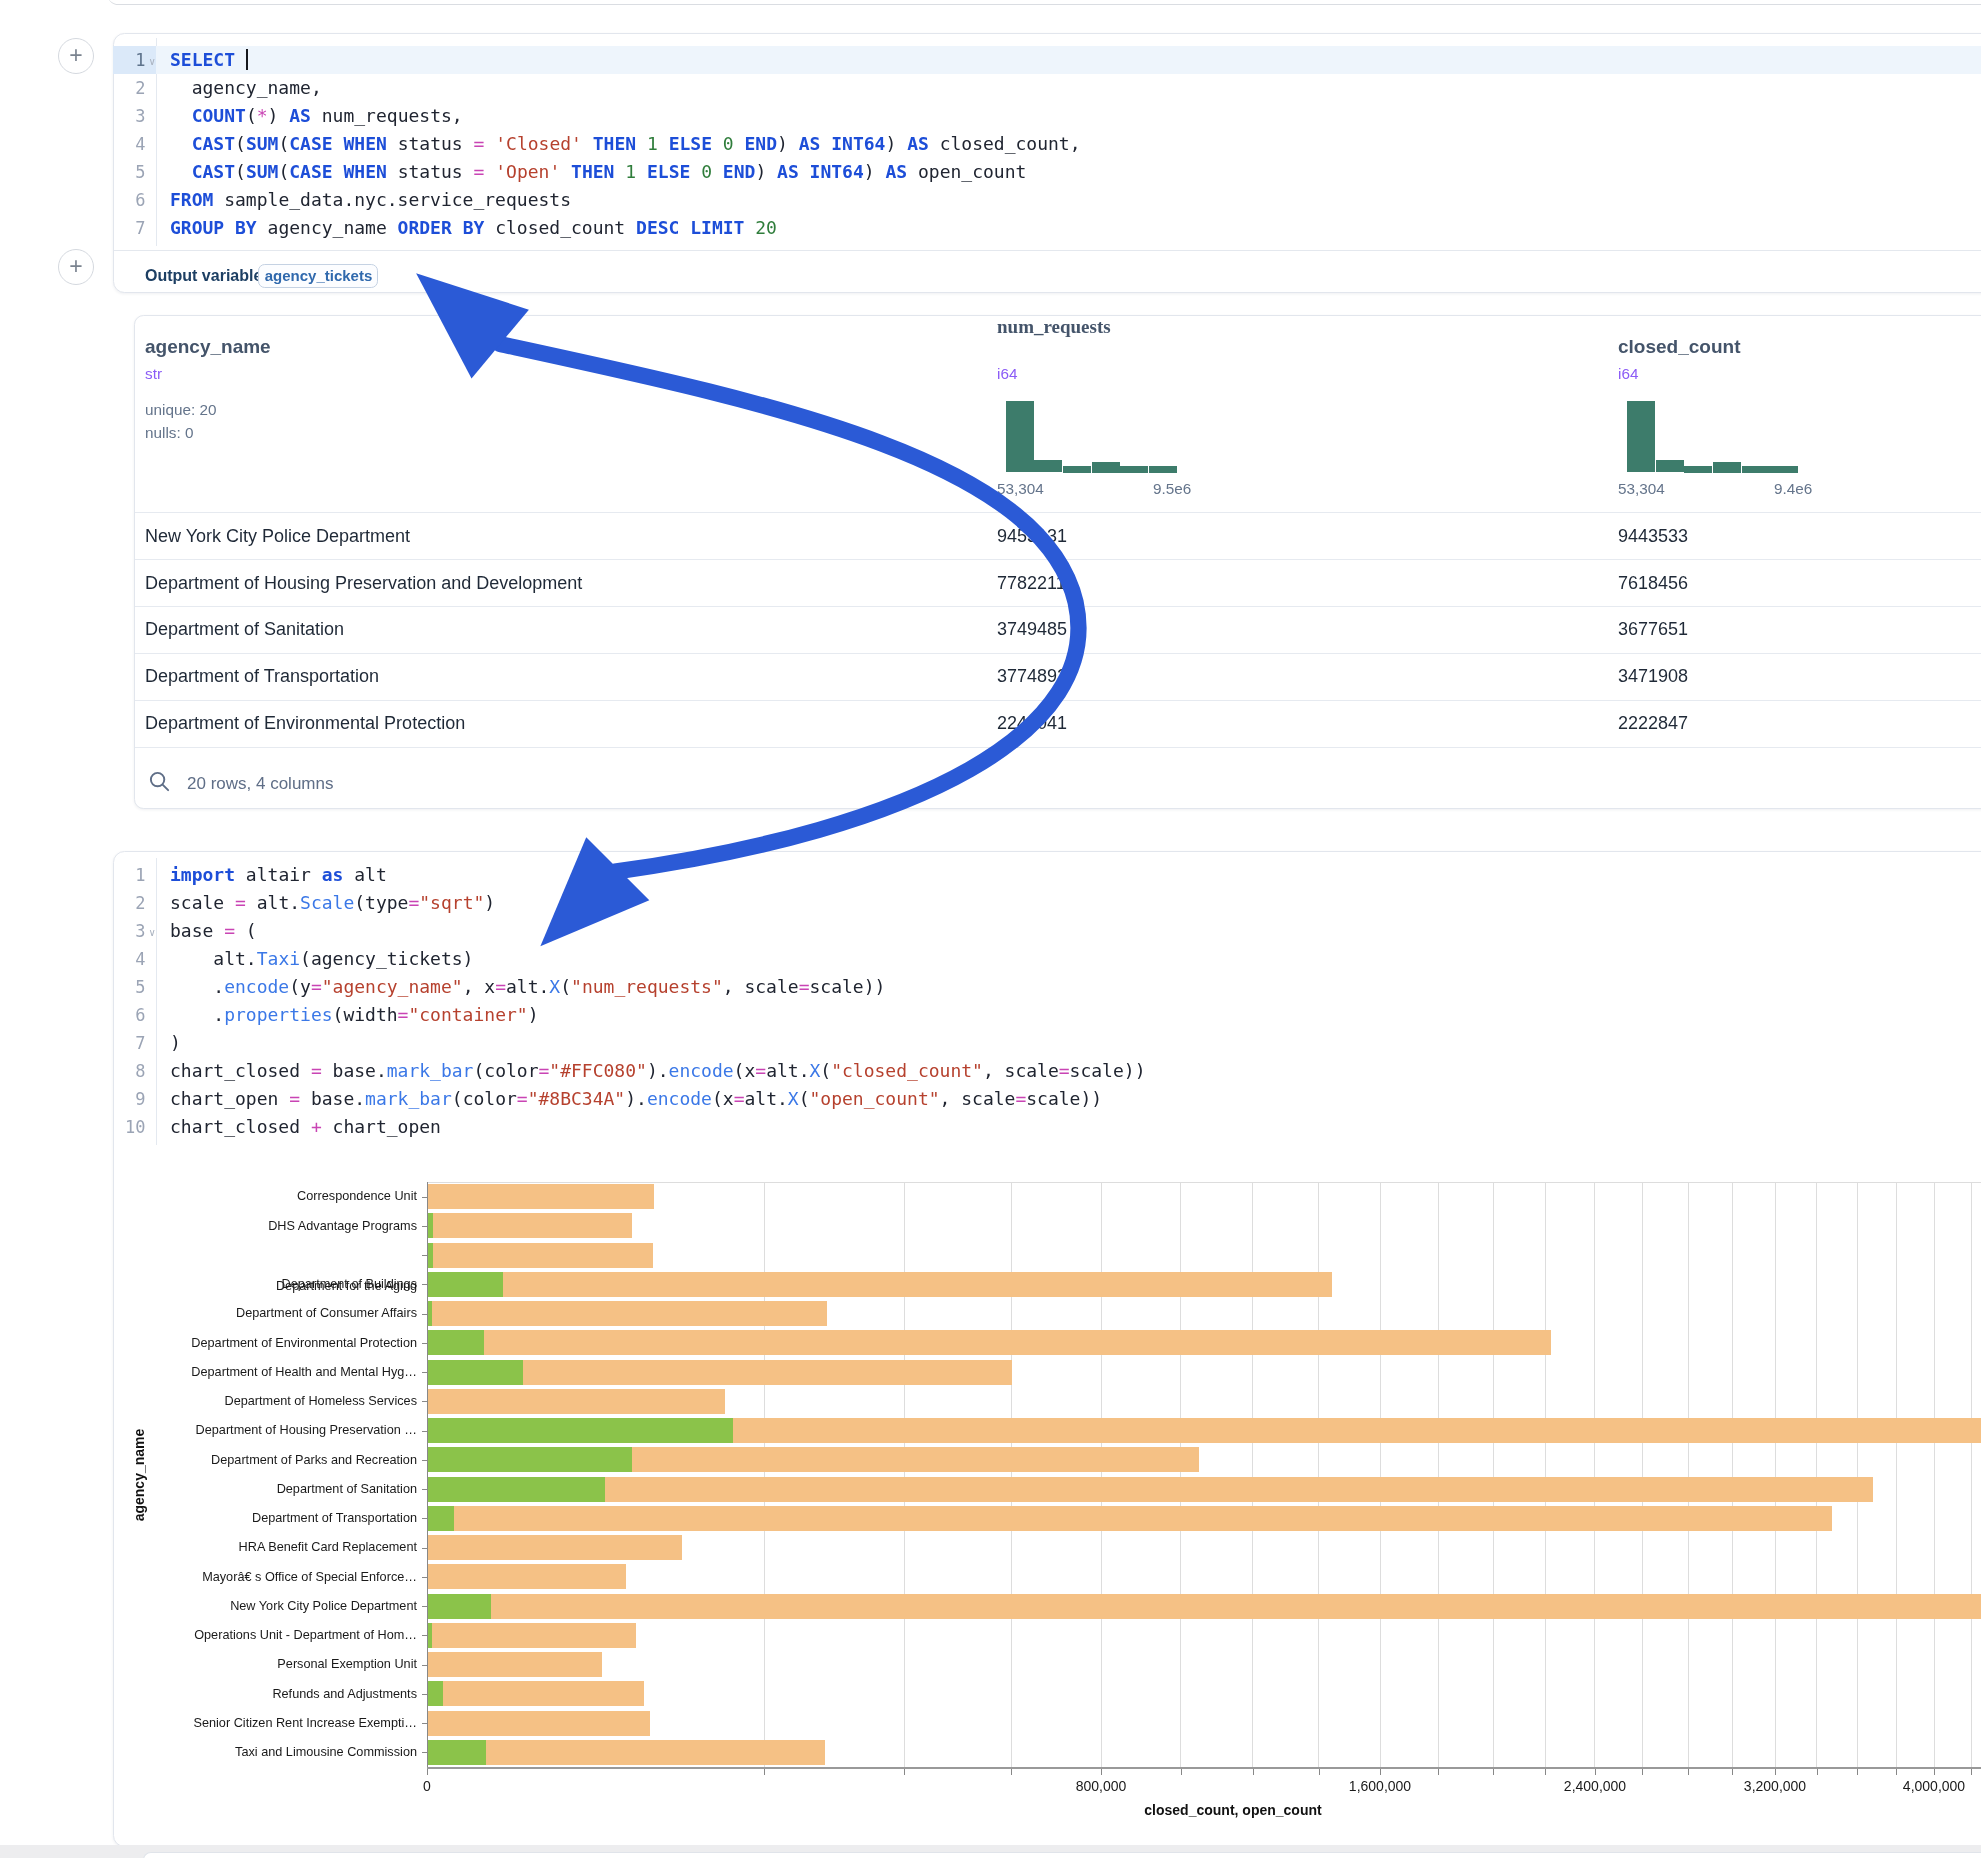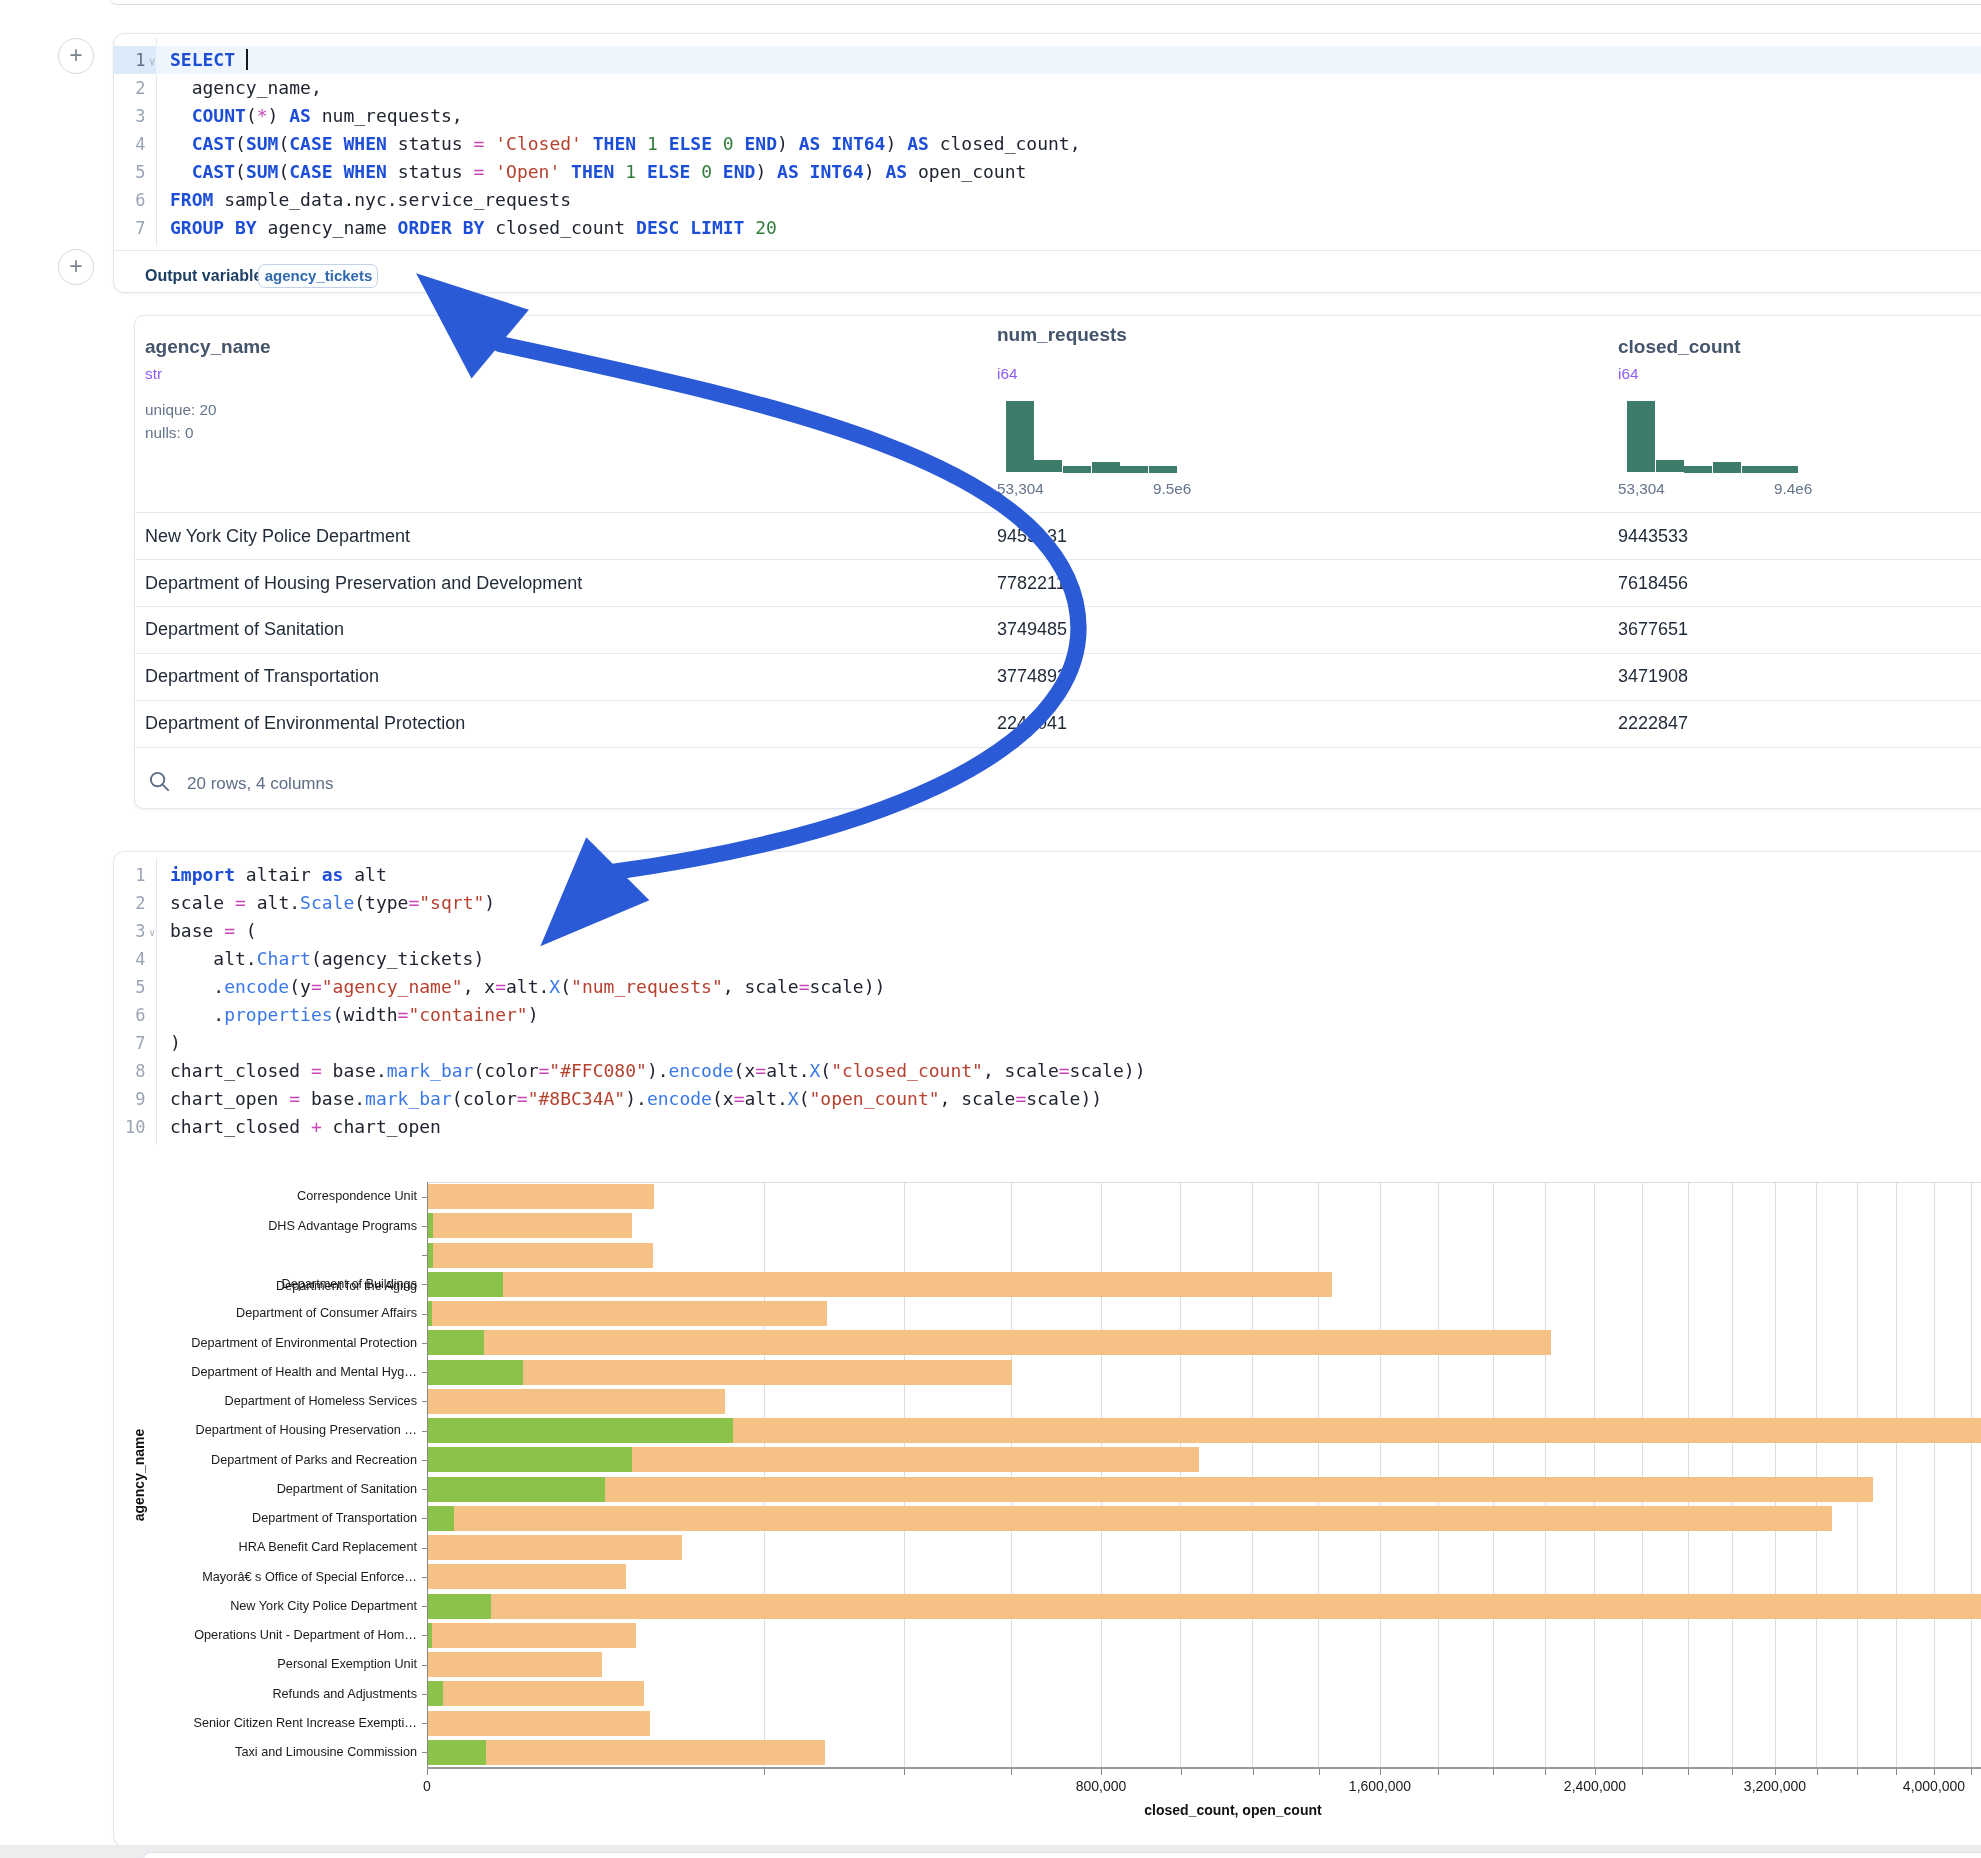--- a/index.html
+++ b/index.html
@@ -79,21 +79,21 @@
 <div class="abs" style="left:114px;right:-12.4px;top:250px;height:1px;background:#e4e8ee;"></div>
 <div class="outvar-label" style="left:145px;top:267px;">Output variable:</div>
 <div class="outvar-pill" style="left:258px;top:264px;text-align:right;">agency_tickets</div>
 
 <div class="card" style="left:134px;right:-15.3px;top:315px;height:492px;border-radius:9.6px;"></div>
 <div id="table-head">
     <div class="th-name" style="left: 145px; top: 336px;">agency_name</div>
     <div class="th-type" style="left: 145px; top: 365px;">str</div>
     <div class="th-stat" style="left: 145px; top: 401px;">unique: 20</div>
     <div class="th-stat" style="left: 145px; top: 424px;">nulls: 0</div>
-    <div class="th-name" style="left: 997px; top: 324px;">num_requests</div>
+    <div class="th-name" style="left: 997px; top: 316px; font-family: Liberation Serif, serif;">num_requests</div>
     <div class="th-type" style="left: 997px; top: 365px;">i64</div>
     <div class="hist-bar" style="left: 1006px; width: 28px; top: 401px; height: 71px; background: rgb(61, 124, 107);"></div>
     <div class="hist-bar" style="left: 1034px; width: 28px; top: 460px; height: 12.4px; background: rgb(61, 124, 107);"></div>
     <div class="hist-bar" style="left: 1063px; width: 28px; top: 466px; height: 6.7px; background: rgb(61, 124, 107);"></div>
     <div class="hist-bar" style="left: 1092px; width: 28px; top: 462px; height: 10.5px; background: rgb(61, 124, 107);"></div>
     <div class="hist-bar" style="left: 1120px; width: 28px; top: 466px; height: 6.7px; background: rgb(61, 124, 107);"></div>
     <div class="hist-bar" style="left: 1149px; width: 28px; top: 466px; height: 6.7px; background: rgb(61, 124, 107);"></div>
     <div class="hist-lbl" style="left: 997px; top: 480px;">53,304</div>
     <div class="hist-lbl" style="left: 1153px; top: 480px;">9.5e6</div>
     <div class="th-name" style="left: 1618px; top: 336px;">closed_count</div>
@@ -136,21 +136,21 @@
   <line x1="15.5" y1="15.5" x2="21" y2="21" stroke="#5f6e87" stroke-width="2" stroke-linecap="round"></line>
 </svg>
 <div class="t-footer" style="left:187px;top:774px;">20 rows, 4 columns</div>
 
 <div class="card" style="left:113px;right:-13.4px;top:851px;height:994px;"></div>
 <div class="gutter-sep" style="left:156px;top:858px;height:287px;"></div>
 <div id="py-code" class="codewrap" style="left:113px;right:-12.4px;top:861px;">
     <div class="code-line"><span class="ln">1</span><span class="code"><span class="tk-kw">import</span><span class="tk-txt"> altair </span><span class="tk-kw">as</span><span class="tk-txt"> alt</span></span></div>
     <div class="code-line"><span class="ln">2</span><span class="code"><span class="tk-txt">scale </span><span class="tk-op">=</span><span class="tk-txt"> alt.</span><span class="tk-fn">Scale</span><span class="tk-txt">(type</span><span class="tk-op">=</span><span class="tk-str">"sqrt"</span><span class="tk-txt">)</span></span></div>
     <div class="code-line"><span class="ln">3</span><span class="fold">∨</span><span class="code"><span class="tk-txt">base </span><span class="tk-op">=</span><span class="tk-txt"> (</span></span></div>
-    <div class="code-line"><span class="ln">4</span><span class="code"><span class="tk-txt">    alt.</span><span class="tk-fn">Chart</span><span class="tk-txt">(agency_tickets)</span></span></div>
+    <div class="code-line"><span class="ln">4</span><span class="code"><span class="tk-txt">    alt.</span><span class="tk-fn">Taxi</span><span class="tk-txt">(agency_tickets)</span></span></div>
     <div class="code-line"><span class="ln">5</span><span class="code"><span class="tk-txt">    .</span><span class="tk-fn">encode</span><span class="tk-txt">(y</span><span class="tk-op">=</span><span class="tk-str">"agency_name"</span><span class="tk-txt">, x</span><span class="tk-op">=</span><span class="tk-txt">alt.</span><span class="tk-fn">X</span><span class="tk-txt">(</span><span class="tk-str">"num_requests"</span><span class="tk-txt">, scale</span><span class="tk-op">=</span><span class="tk-txt">scale))</span></span></div>
     <div class="code-line"><span class="ln">6</span><span class="code"><span class="tk-txt">    .</span><span class="tk-fn">properties</span><span class="tk-txt">(width</span><span class="tk-op">=</span><span class="tk-str">"container"</span><span class="tk-txt">)</span></span></div>
     <div class="code-line"><span class="ln">7</span><span class="code"><span class="tk-txt">)</span></span></div>
     <div class="code-line"><span class="ln">8</span><span class="code"><span class="tk-txt">chart_closed </span><span class="tk-op">=</span><span class="tk-txt"> base.</span><span class="tk-fn">mark_bar</span><span class="tk-txt">(color</span><span class="tk-op">=</span><span class="tk-str">"#FFC080"</span><span class="tk-txt">).</span><span class="tk-fn">encode</span><span class="tk-txt">(x</span><span class="tk-op">=</span><span class="tk-txt">alt.</span><span class="tk-fn">X</span><span class="tk-txt">(</span><span class="tk-str">"closed_count"</span><span class="tk-txt">, scale</span><span class="tk-op">=</span><span class="tk-txt">scale))</span></span></div>
     <div class="code-line"><span class="ln">9</span><span class="code"><span class="tk-txt">chart_open </span><span class="tk-op">=</span><span class="tk-txt"> base.</span><span class="tk-fn">mark_bar</span><span class="tk-txt">(color</span><span class="tk-op">=</span><span class="tk-str">"#8BC34A"</span><span class="tk-txt">).</span><span class="tk-fn">encode</span><span class="tk-txt">(x</span><span class="tk-op">=</span><span class="tk-txt">alt.</span><span class="tk-fn">X</span><span class="tk-txt">(</span><span class="tk-str">"open_count"</span><span class="tk-txt">, scale</span><span class="tk-op">=</span><span class="tk-txt">scale))</span></span></div>
     <div class="code-line"><span class="ln">10</span><span class="code"><span class="tk-txt">chart_closed </span><span class="tk-op">+</span><span class="tk-txt"> chart_open</span></span></div>
   </div>
 
 <div id="chart" class="abs" style="left:0;top:0;width:1982px;height:1858px;pointer-events:none;">
     <div style="position: absolute; left: 427px; top: 1182px; width: 1554px; height: 585px; overflow: hidden;">

